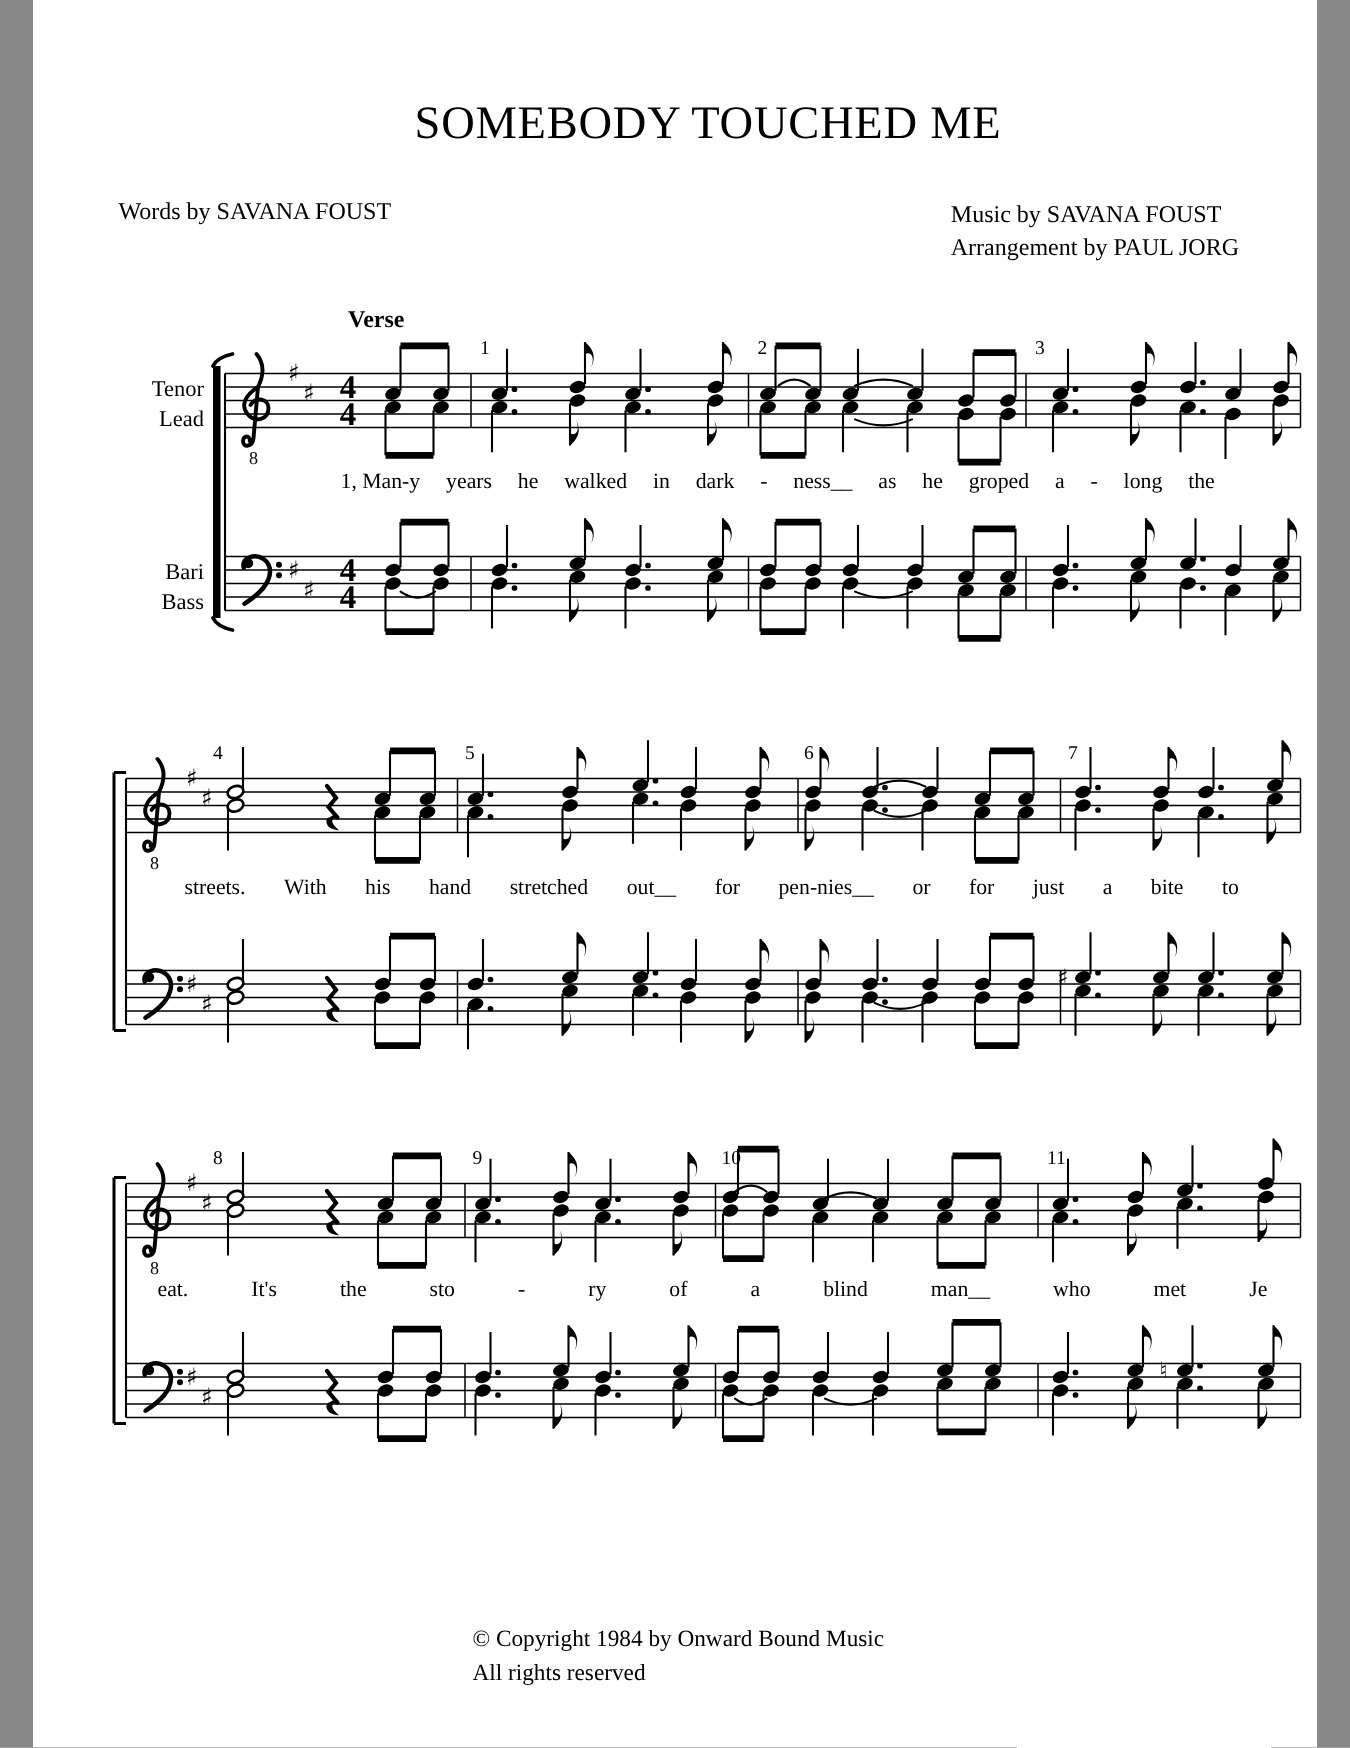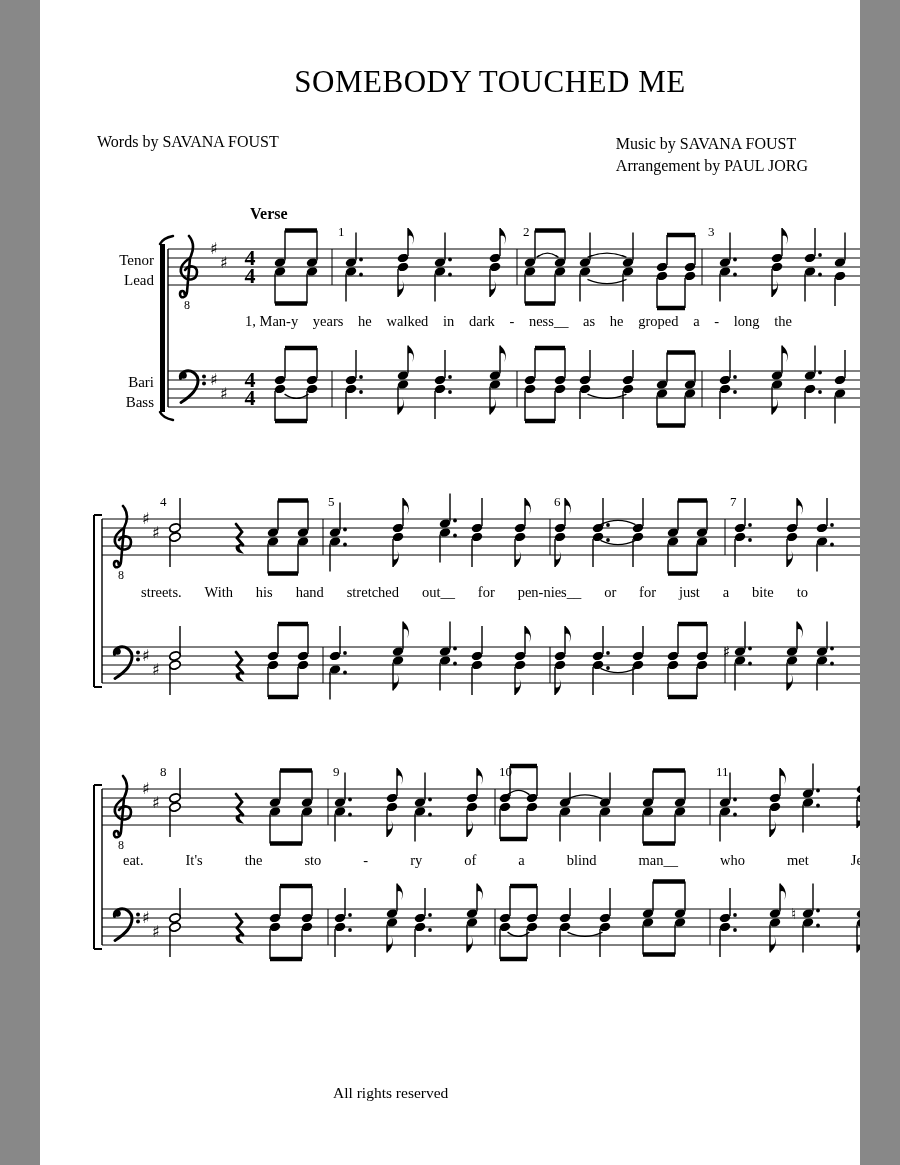--- a/index.html
+++ b/index.html
@@ -1,19 +1,20 @@
 <!DOCTYPE html>
 <html><head>
 <meta charset="utf-8">
 <style>
   html,body{margin:0;padding:0;background:#888;}
   .page{
     position:relative;width:820px;height:1165px;background:#ffffff;
     font-family:"Liberation Serif", serif;color:#000;overflow:hidden;
     margin:0 auto;
+    padding-left:36px;
   }
   .title{
     position:absolute;left:0;top:64px;width:900px;text-align:center;
     font-size:31px;letter-spacing:.5px;
   }
   .credit-words{position:absolute;left:57px;top:133px;font-size:16px;}
   .credit-right{position:absolute;right:52px;top:133px;font-size:16px;text-align:left;line-height:22px;}
   .verse-label{position:absolute;left:210px;top:205px;font-size:16px;font-weight:bold;}
   .staff-label{position:absolute;left:30px;width:84px;text-align:right;font-size:15px;line-height:20px;}
   .staff-label.upper{top:250px;}
@@ -779,15 +780,16 @@
       <span>who</span>
       <span>met</span>
       <span>Je</span>
       <span>-</span>
       <span>sus</span>
       <span>on</span>
       <span>his</span>
     </div>
 
   <div class="copyright">
+    <div>© Copyright 1984 by Onward Bound Music</div>
     <div>All rights reserved</div>
   </div>
 </div>
 
 </body></html>

